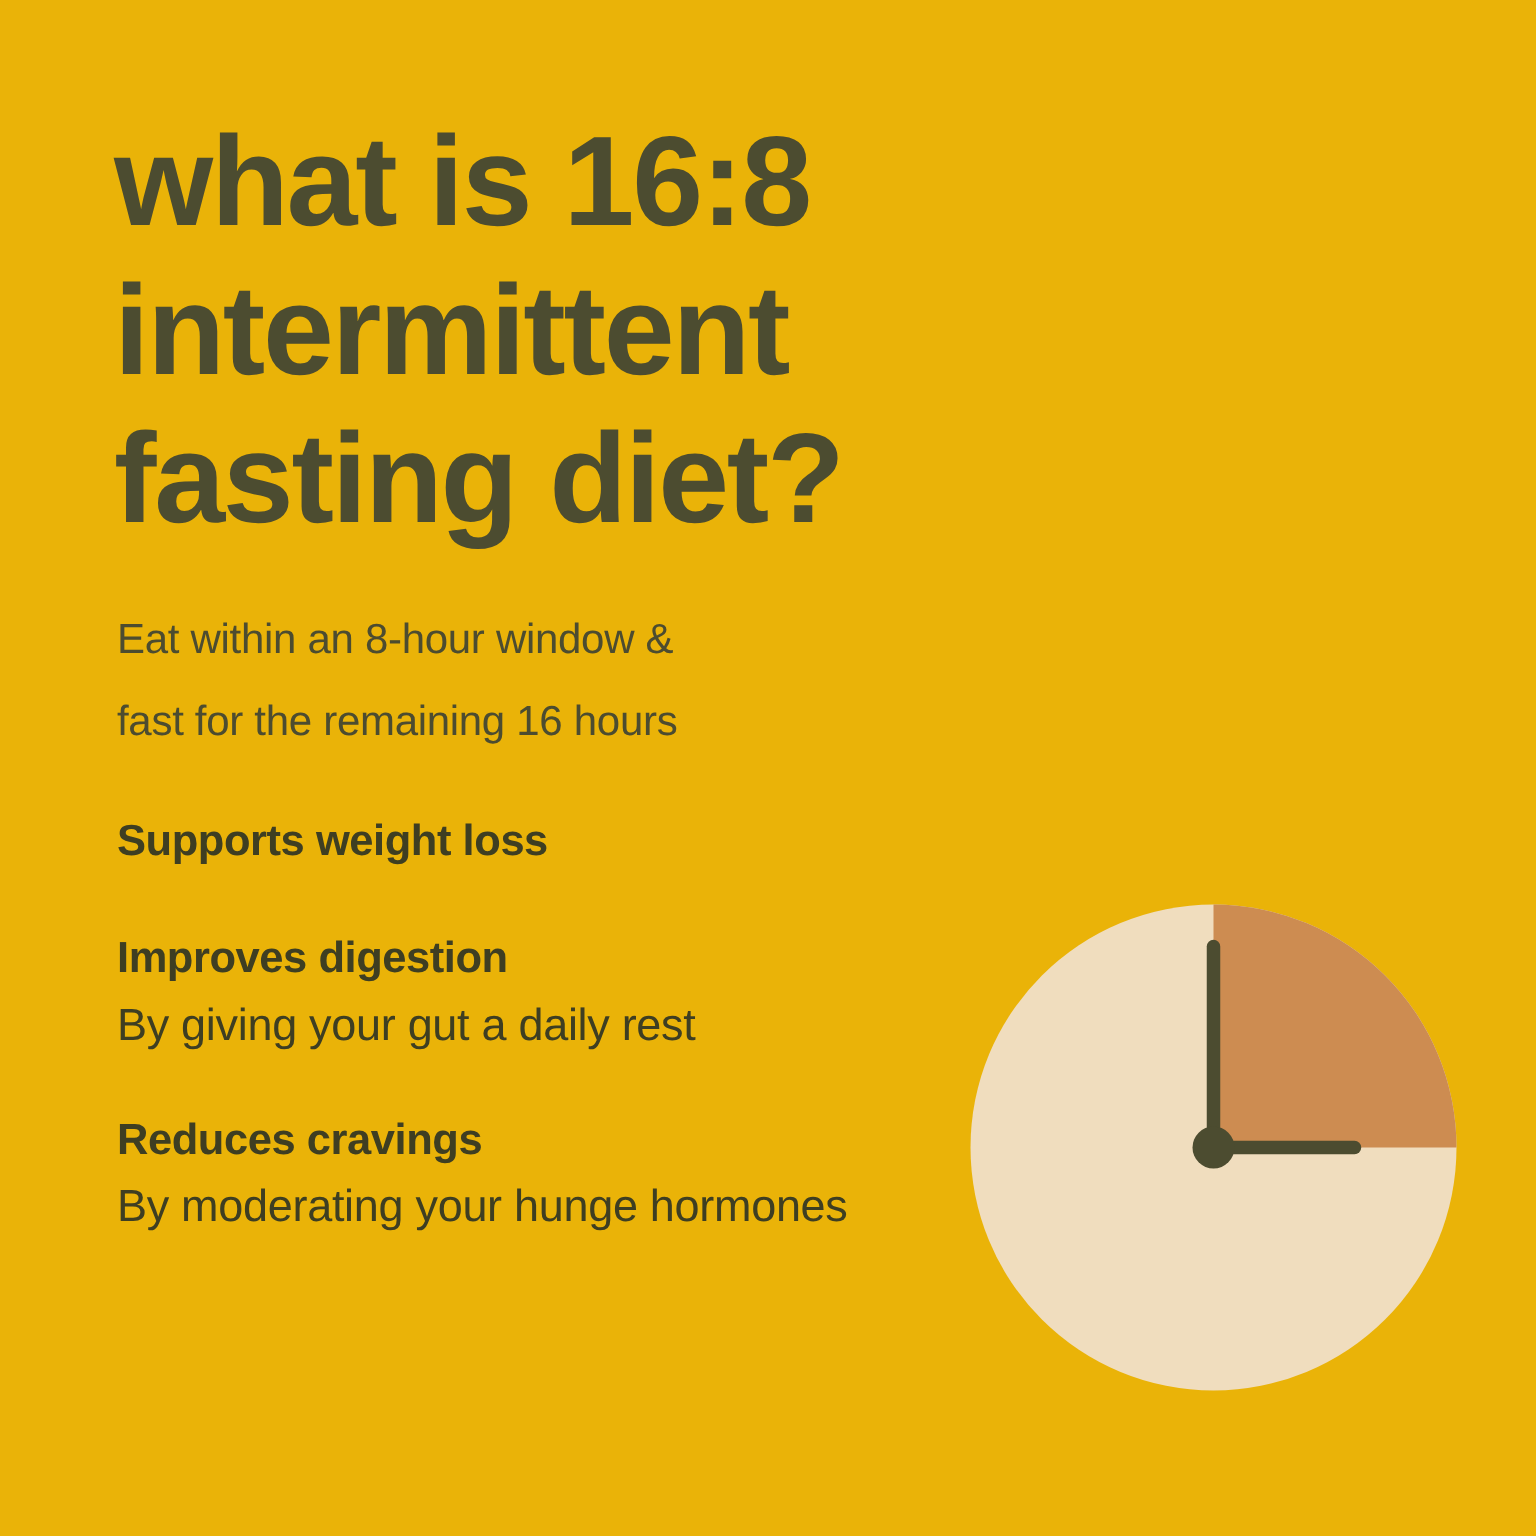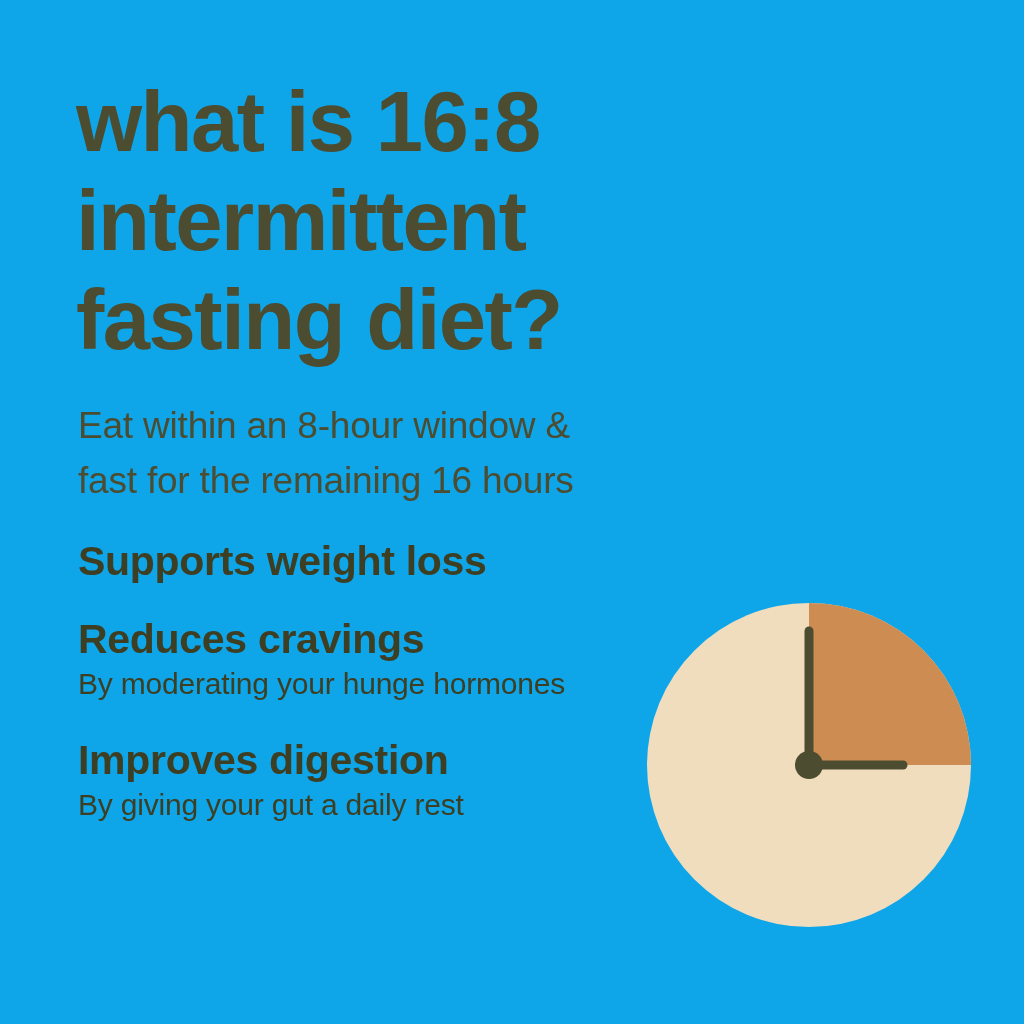--- a/index.html
+++ b/index.html
@@ -10,21 +10,21 @@
     width: 1024px;
     height: 1024px;
     background: #F5EADC;
     font-family: "Liberation Sans", sans-serif;
     overflow: hidden;
   }
   .poster {
     position: relative;
     width: 1024px;
     height: 1024px;
-    background: #0ea5e9;
+    background: #eab308;
   }
 
   
   .headline {
     position: absolute;
     left: 76px;
     top: 72px;
     width: 620px;
     margin: 0;
     font-size: 85px;
@@ -35,21 +35,21 @@
     white-space: pre-line;
   }
 
   
   .subtitle {
     position: absolute;
     left: 78px;
     top: 398px;
     width: 620px;
     margin: 0;
-    font-size: 37px;
+    font-size: 28px;
     line-height: 55px;
     font-weight: 400;
     color: #4C4C30;
     letter-spacing: -0.2px;
     white-space: pre-line;
   }
 
   
   .benefits {
     position: absolute;
@@ -59,21 +59,21 @@
     list-style: none;
     margin: 0;
     padding: 0;
   }
   .benefit {
     margin: 0 0 36px 0;
   }
   .benefit:last-child { margin-bottom: 0; }
   .benefit-title {
     display: block;
-    font-size: 41px;
+    font-size: 29px;
     line-height: 42px;
     font-weight: 700;
     color: #3E3E22;
     letter-spacing: -0.3px;
   }
   .benefit-desc {
     display: block;
     margin-top: 5px;
     font-size: 30px;
     line-height: 38px;
@@ -106,26 +106,26 @@
 fasting diet?</h1>
 
   <p class="subtitle">Eat within an 8-hour window &amp;
 fast for the remaining 16 hours</p>
 
   <ul class="benefits">
     <li class="benefit">
       <span class="benefit-title">Supports weight loss</span>
     </li>
     <li class="benefit">
+      <span class="benefit-title">Improves digestion</span>
+      <span class="benefit-desc">By giving your gut a daily rest</span>
+    </li>
+    <li class="benefit">
       <span class="benefit-title">Reduces cravings</span>
       <span class="benefit-desc">By moderating your hunge hormones</span>
-    </li>
-    <li class="benefit">
-      <span class="benefit-title">Improves digestion</span>
-      <span class="benefit-desc">By giving your gut a daily rest</span>
     </li>
   </ul>
 
   <div class="clock-wrap">
     <svg class="clock-svg" viewBox="0 0 326 326" xmlns="http://www.w3.org/2000/svg">
 
       <circle cx="163" cy="163" r="162" fill="#F0DDBE"></circle>
 
       <path d="M 163 163 L 163 1 A 162 162 0 0 1 325 163 Z" fill="#CD8C51"></path>
 

